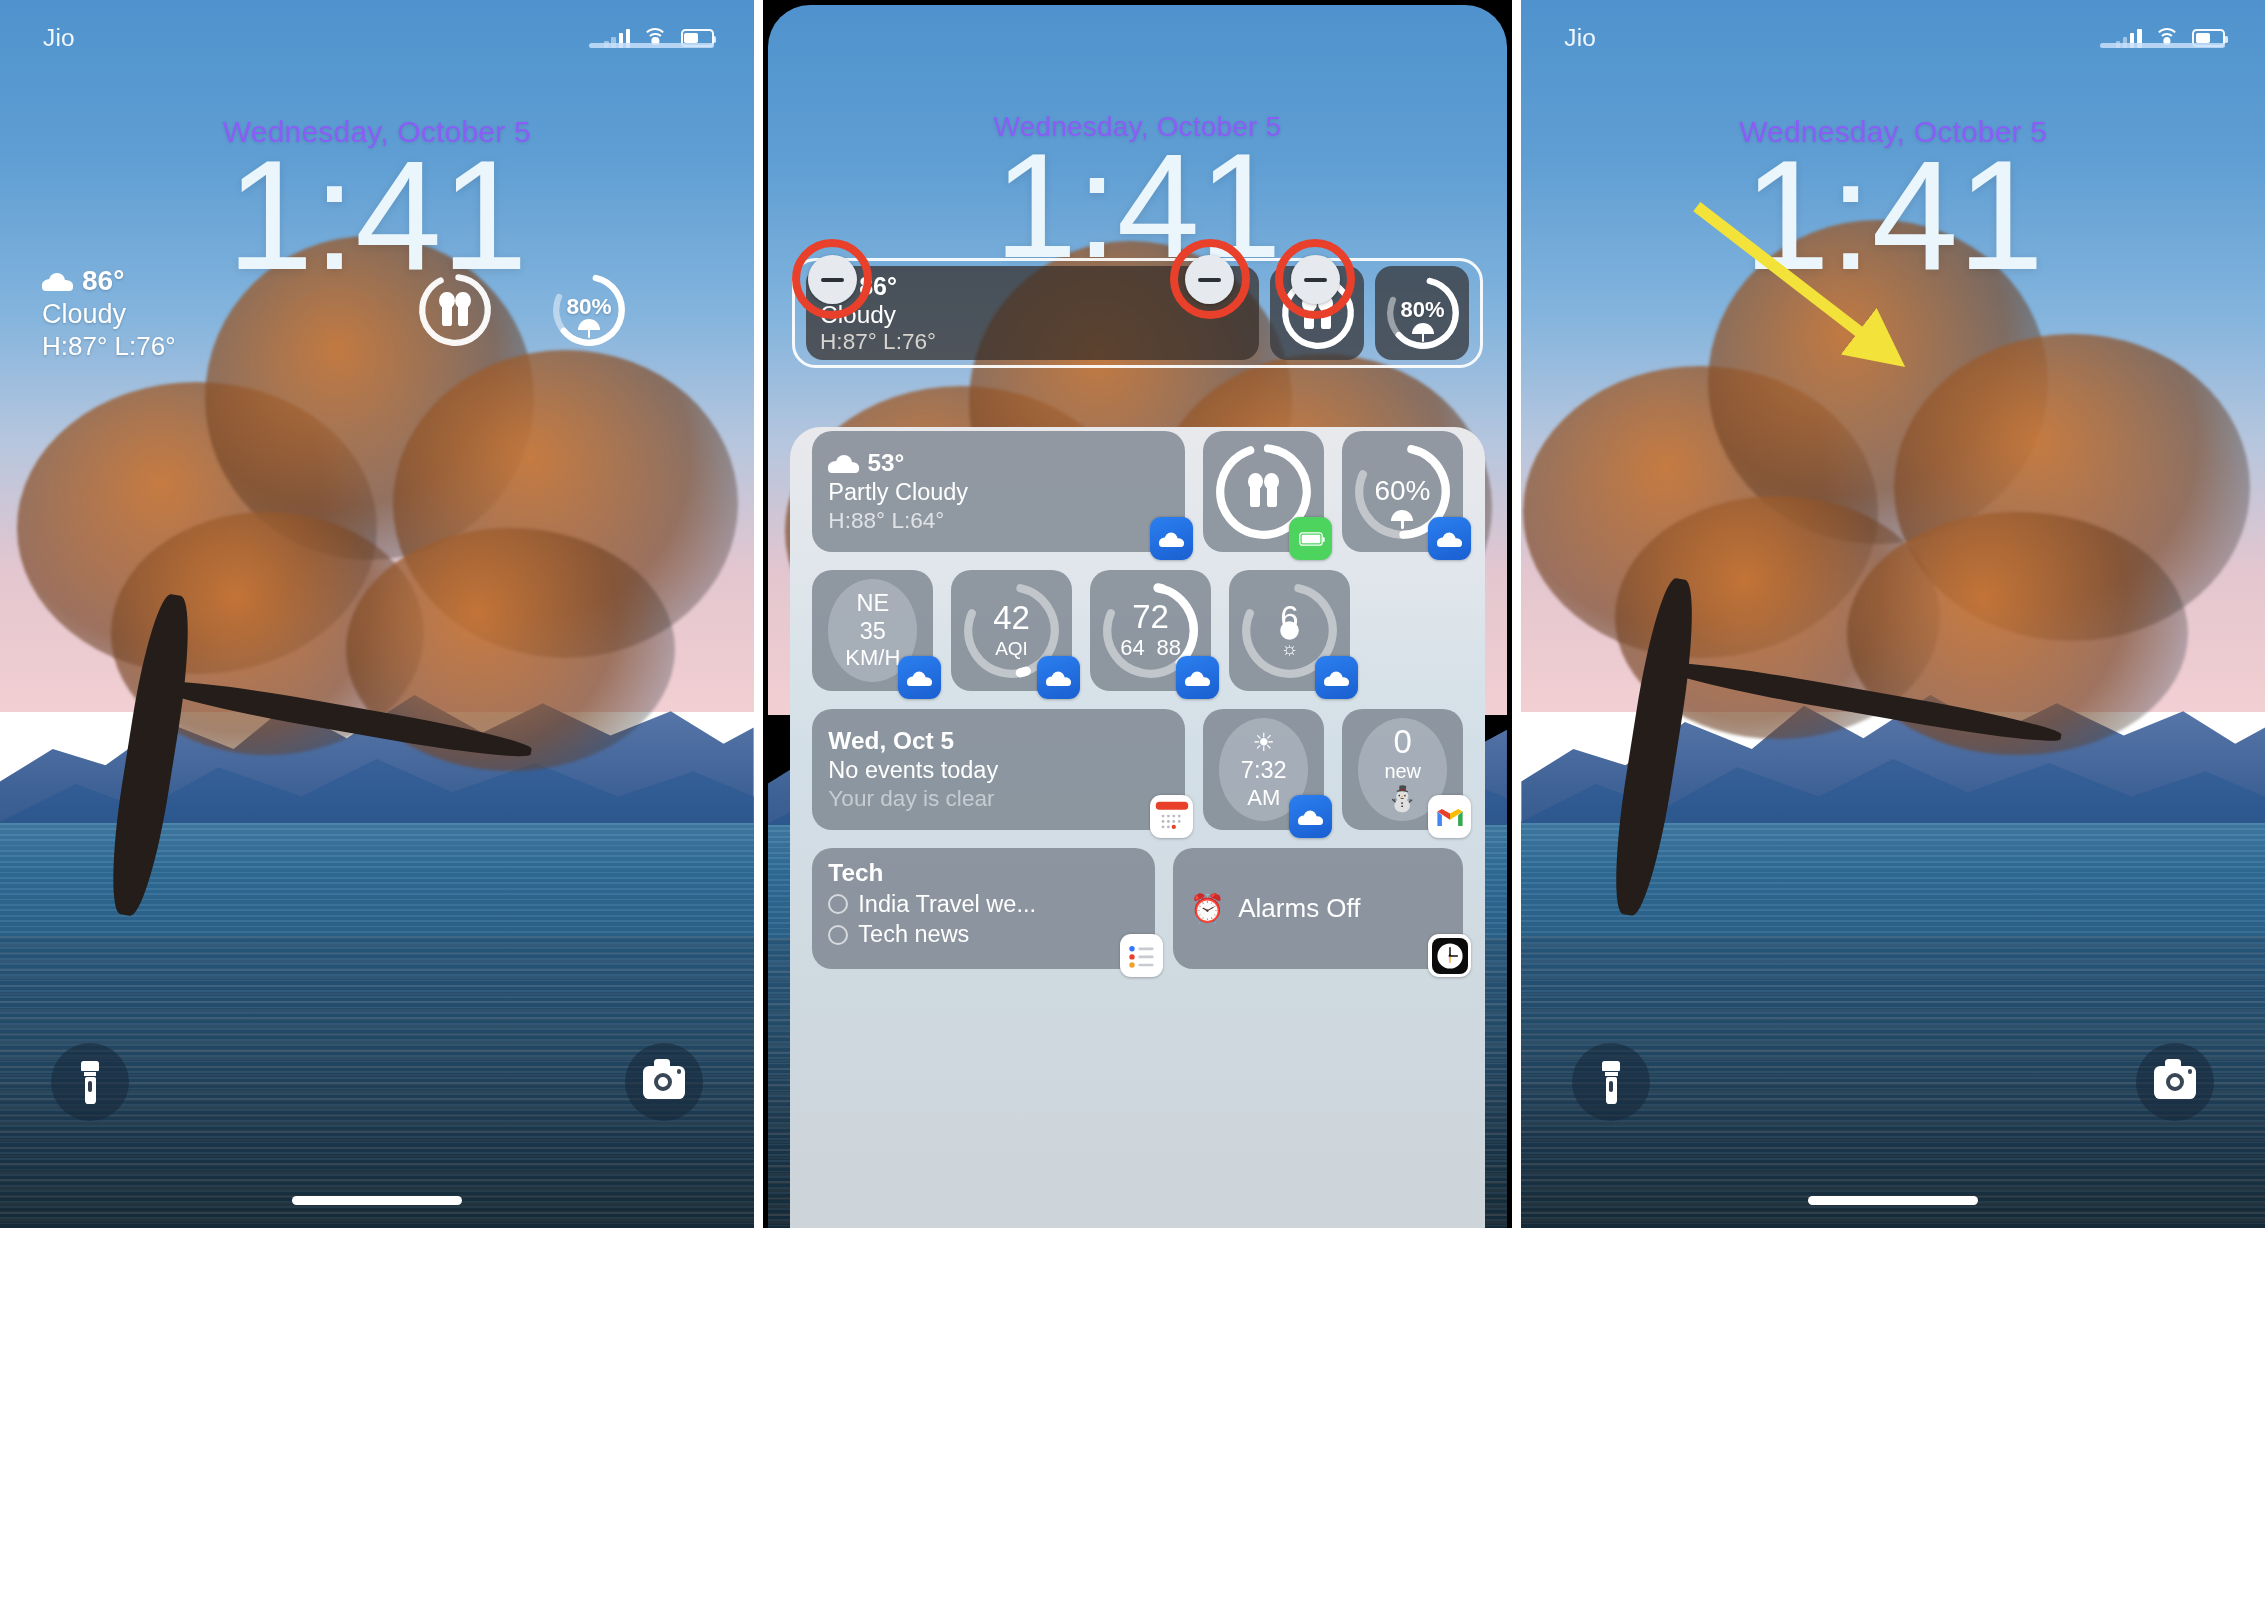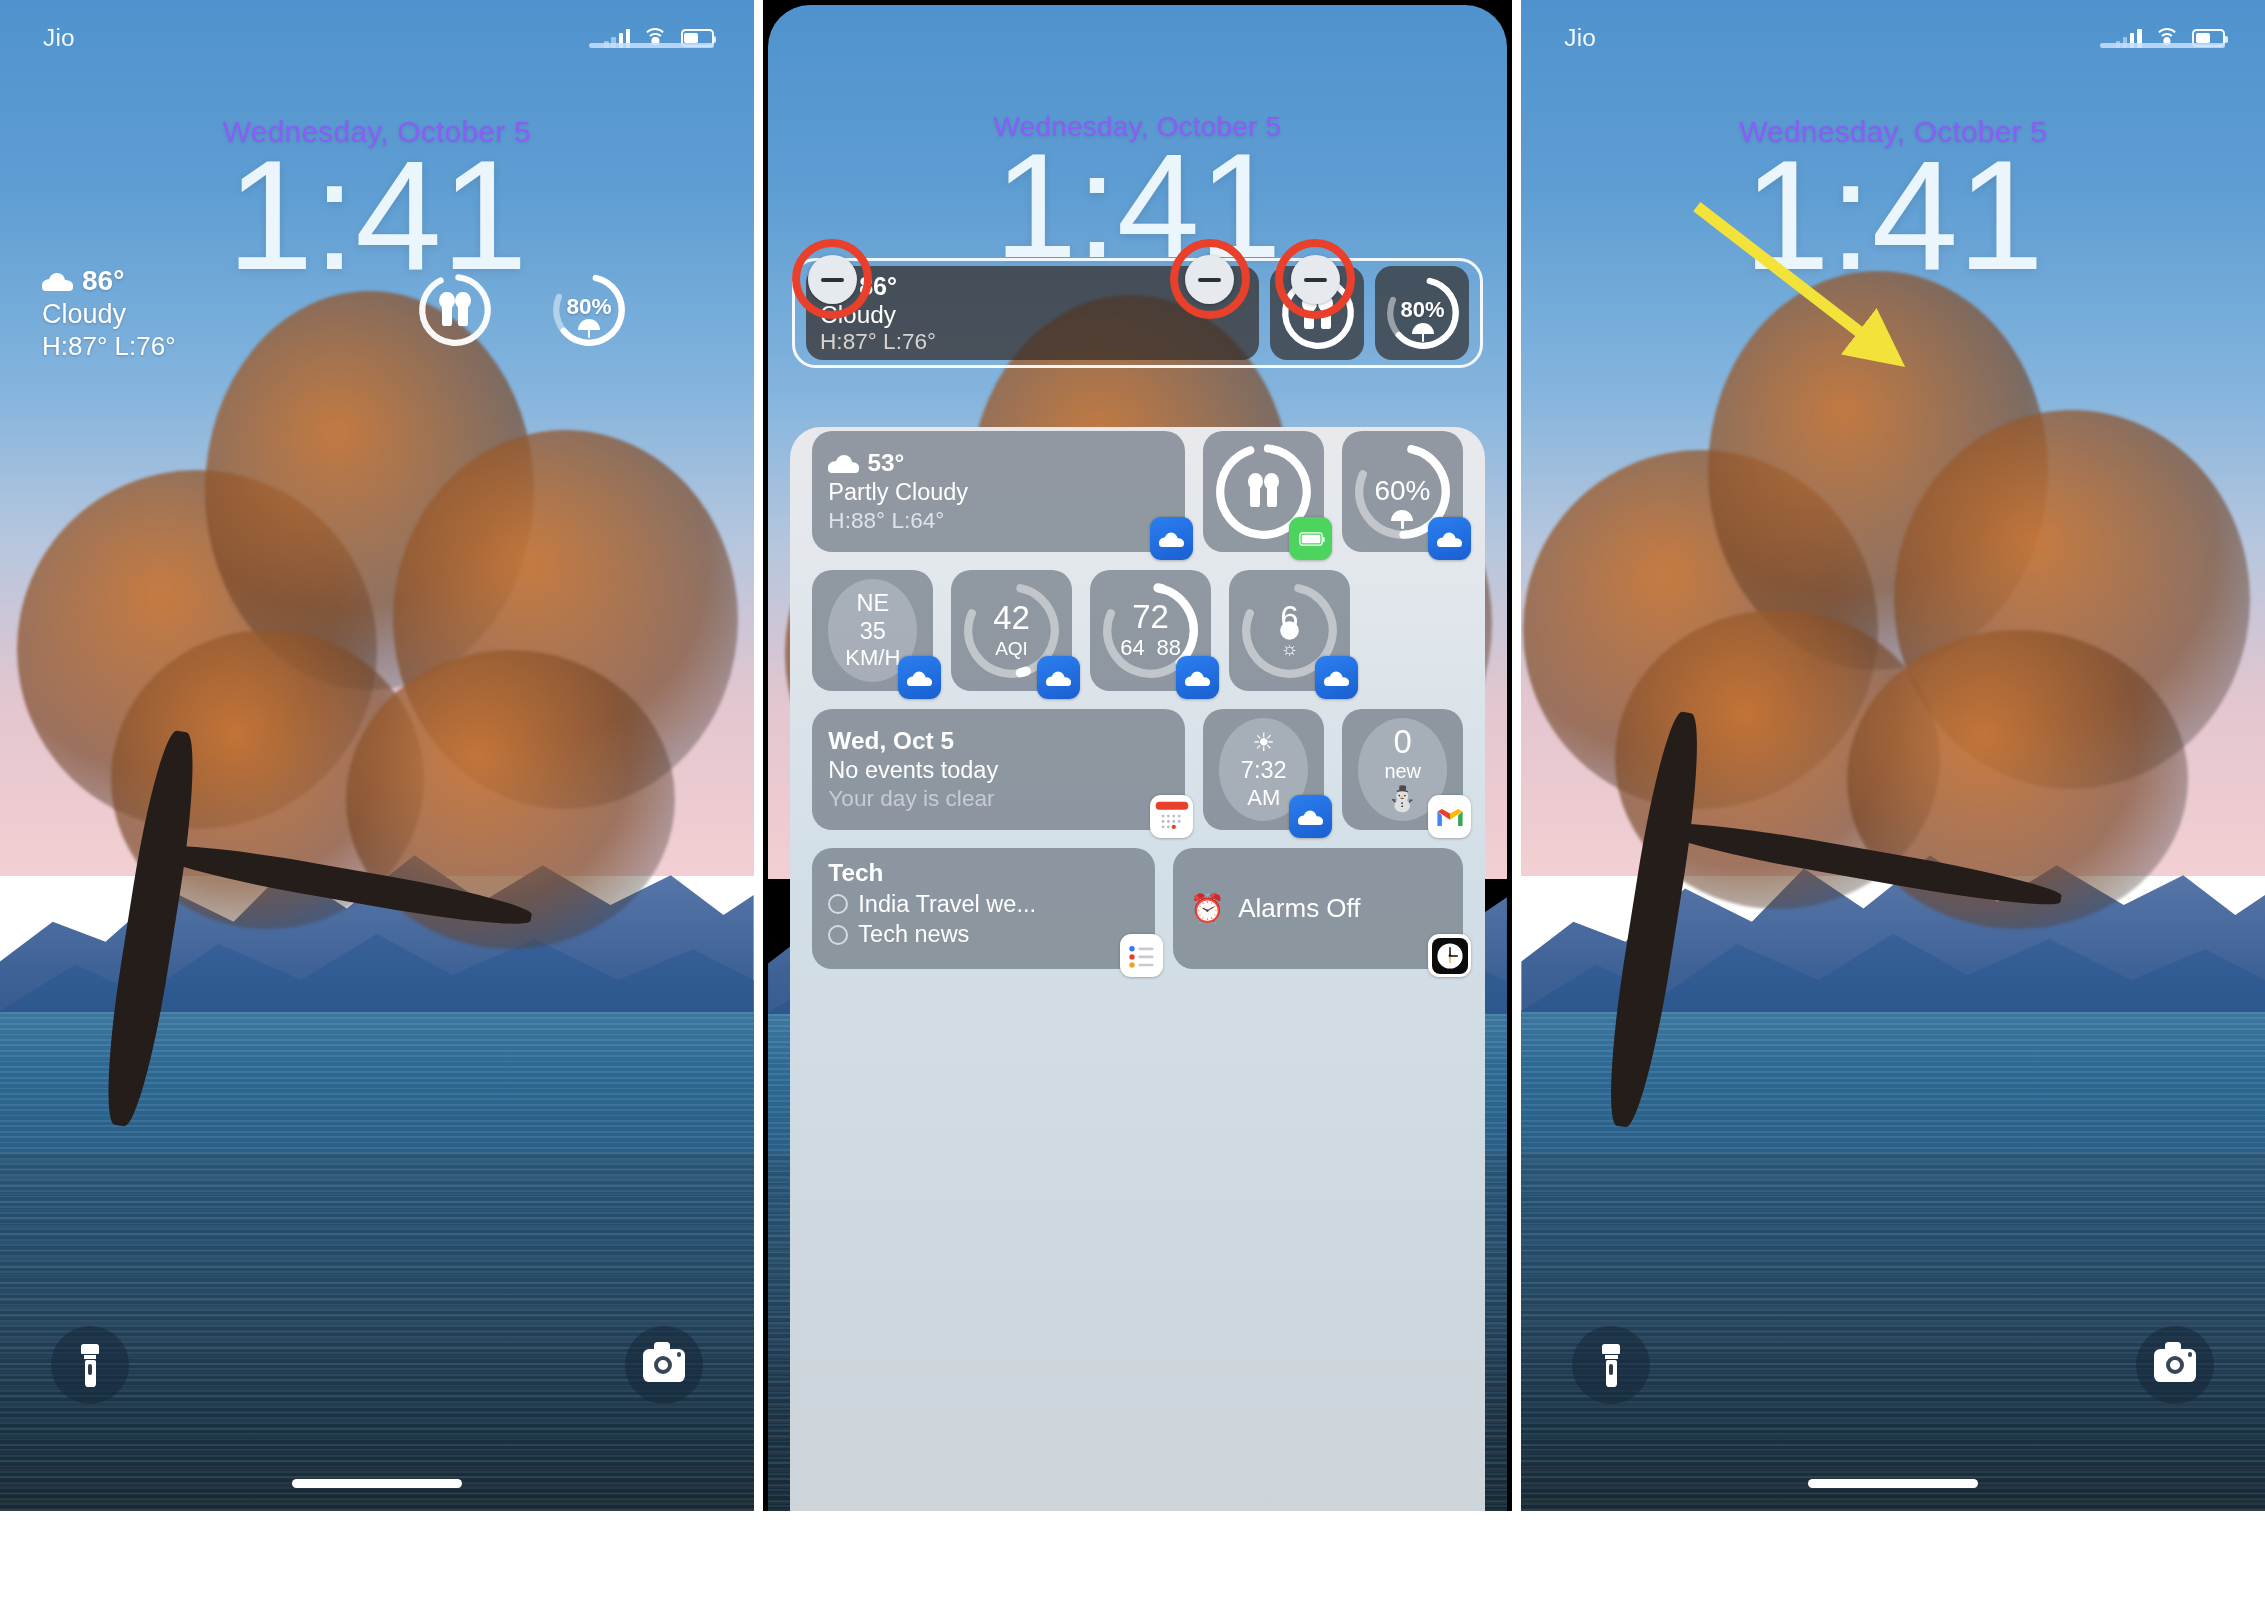--- a/index.html
+++ b/index.html
@@ -2,21 +2,21 @@
 <html style="font-size:14.5px"><head>
 <meta charset="utf-8">
 <style>
   * { margin:0; padding:0; box-sizing:border-box; }
   html,body { width:2265px; height:1621px; background:#fff; overflow:hidden;
               font-family:"Liberation Sans", sans-serif; }
 
   .stage { position:relative; width:2265px; height:1621px; display:flex; background:#fff; }
 
   
-  .panel { position:relative; height:1511px; overflow:hidden; }
+  .panel { position:relative; height:1228px; overflow:hidden; }
   .panel.left   { width:755px; }
   .panel.mid    { width:751px; background:#000; }
   .panel.right  { width:745px; }
   .gap { width:9px; height:1621px; background:#ffffff; flex:0 0 9px; }
 
   .screen { position:absolute; inset:0; overflow:hidden; }
   .screen.framed { top:5.4px; left:5.4px; right:5.4px; bottom:0; border-radius:42px 42px 0 0; }
 
   
   .wall { position:absolute; inset:0; overflow:hidden; }

